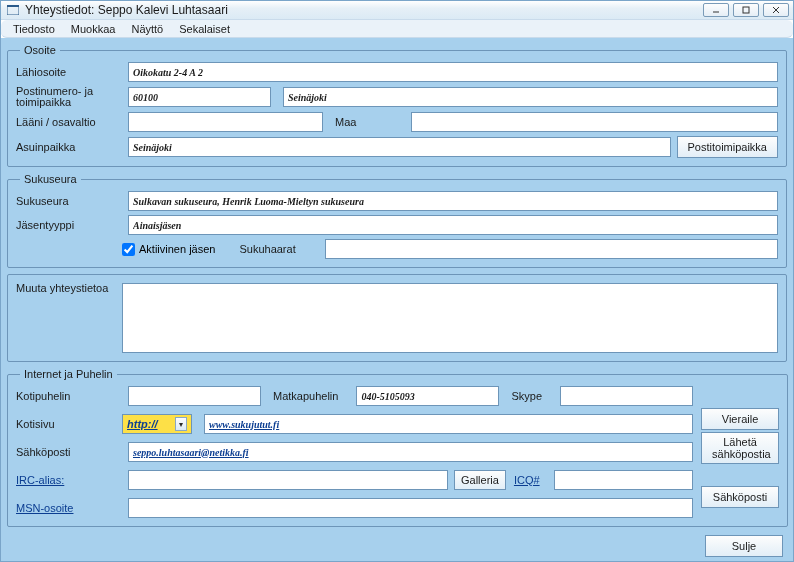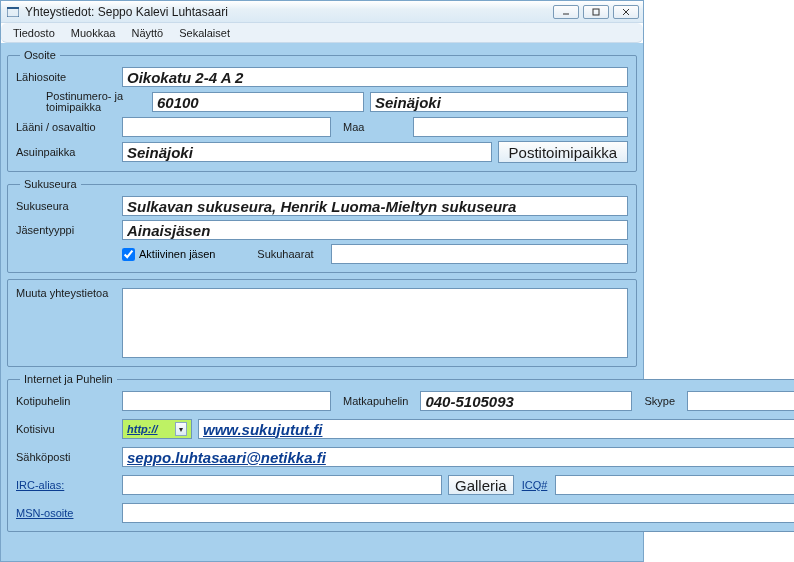--- a/index.html
+++ b/index.html
@@ -6,21 +6,21 @@
   body {
     margin: 0;
     font-family: Tahoma, Arial, sans-serif;
     font-size: 11px;
     background: #fff;
     width: 794px;
     height: 562px;
     overflow: hidden;
   }
   .window-frame {
-    width: 644px;
+    width: 794px;
     height: 562px;
     border: 1px solid #7aa5c9;
     background: #fff;
     display: flex;
     flex-direction: column;
   }
   .titlebar {
     height: 22px;
     background: linear-gradient(#fff, #e6f0f7 40%, #dbeaf5);
     display: flex;
@@ -89,35 +89,36 @@
   }
   .label.link {
     color:#0b3d91;
     text-decoration:underline;
   }
   .text-input {
     height:20px;
     border:1px solid #6d95b8;
     background:#fff;
     padding:0 4px;
-    font-family:Liberation Sans, sans-serif;
-    font-size:15px;
+    font-family:Liberation Serif, serif;
+    font-size:10px;
     color:#1a1a1a;
     flex:1;
     font-style:italic;
     font-weight:bold;
+    margin-left:6px;
   }
   .text-input.plain { font-style:normal; font-weight:normal; }
   .btn {
     height:22px;
     border:1px solid #6d95b8;
     background:linear-gradient(#fdfdfd,#e2eef7);
     padding:0 10px;
     font-family:inherit;
-    font-size:15px;
+    font-size:11px;
     color:#1a1a1a;
   }
   .btn.small { height:20px; padding:0 6px; }
   .mid-label {
     color:#1a1a1a;
     padding:0 6px;
   }
   .checkbox-wrap {
     display:flex;
     align-items:center;
@@ -134,21 +135,21 @@
   }
   .textarea-row {
     display:flex;
     gap:6px;
     height:70px;
   }
   .proto-box {
     width:70px;
     height:20px;
     border:1px solid #6d95b8;
-    background:#bef264;
+    background:#fde047;
     display:flex;
     align-items:center;
     padding:0 4px;
     gap:2px;
   }
   .proto-box span.link {
     color:#0b3d91;
     text-decoration:underline;
     font-style:italic;
     font-weight:bold;
@@ -222,21 +223,21 @@
 
   <div class="client">
 
     <fieldset class="group">
       <legend>Osoite</legend>
       <div class="row">
         <div class="label">Lähiosoite</div>
         <input class="text-input" value="Oikokatu 2-4 A 2" style="">
       </div>
       <div class="row">
-        <div class="label" style="line-height:11px;margin-left:30px;">Postinumero- ja toimipaikka</div>
+        <div class="label" style="line-height:11px;">Postinumero- ja toimipaikka</div>
         <input class="text-input" style="flex: 0 0 80px;" value="60100">
         <input class="text-input" value="Seinäjoki" style="">
       </div>
       <div class="row">
         <div class="label">Lääni / osavaltio</div>
         <input class="text-input plain" style="flex: 0 0 195px;" value="">
         <div class="mid-label" style="width:70px;">Maa</div>
         <input class="text-input plain" value="" style="">
       </div>
       <div class="row">
@@ -255,21 +256,21 @@
       <div class="row">
         <div class="label">Jäsentyyppi</div>
         <input class="text-input" value="Ainaisjäsen" style="">
       </div>
       <div class="row">
         <div class="label"></div>
         <div class="checkbox-wrap">
           <input type="checkbox" checked="" style="">
           <span>Aktiivinen jäsen</span>
         </div>
-        <div class="mid-label" style="margin-left:24px; width:80px;text-align:center;">Sukuhaarat</div>
+        <div class="mid-label" style="margin-left:12px; width:80px;">Sukuhaarat</div>
         <input class="text-input plain" value="" style="">
       </div>
     </fieldset>
 
     <fieldset class="group" style="padding-top:8px;">
       <div class="textarea-row">
         <div class="label" style="line-height:11px;">Muuta yhteystietoa</div>
         <textarea class="text-area" style=""></textarea>
       </div>
     </fieldset>
@@ -320,15 +321,18 @@
         <div class="rhs-btns">
           <div style="height:20px;"></div>
           <button class="btn">Vieraile</button>
           <button class="btn" style="height:32px; line-height:12px;">Lähetä sähköpostia</button>
           <div style="height:18px;"></div>
           <button class="btn">Sähköposti</button>
         </div>
       </div>
     </fieldset>
 
+    <div class="bottom-bar">
+      <button class="btn" style="width:78px;">Sulje</button>
+    </div>
 
   </div>
 </div>
 
 </body></html>

